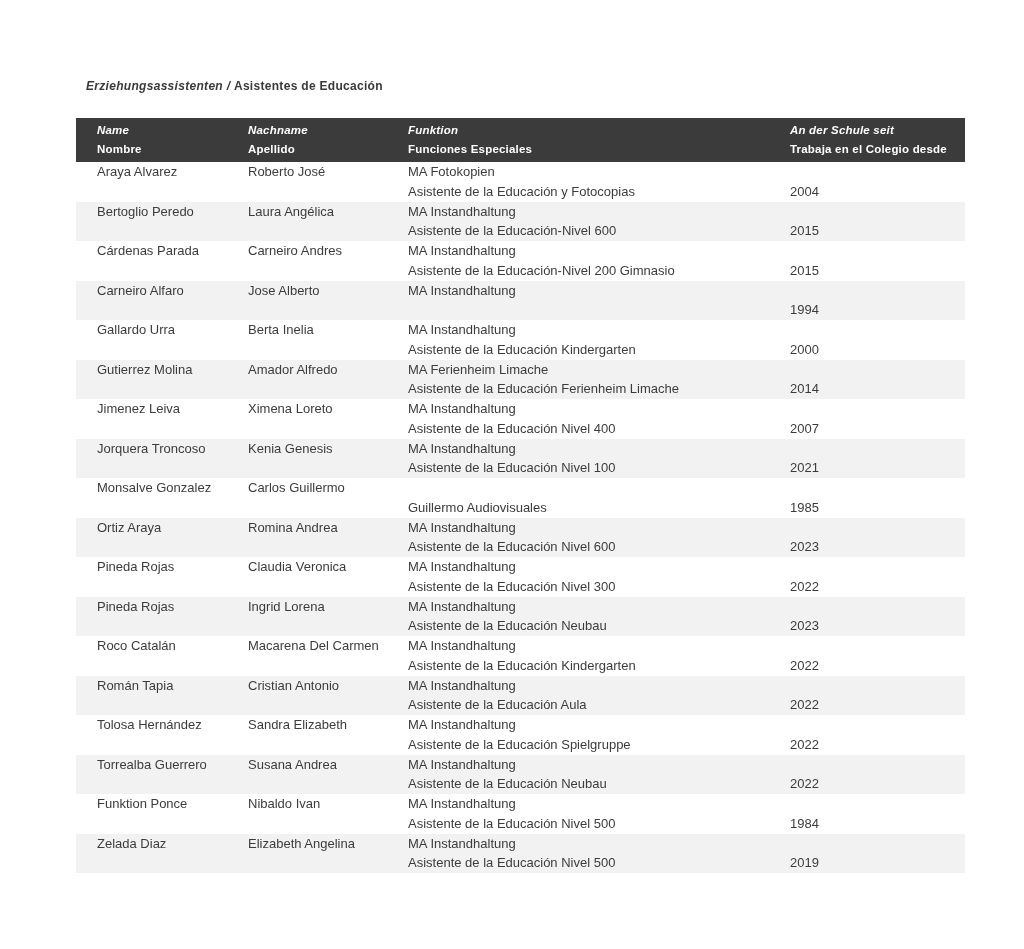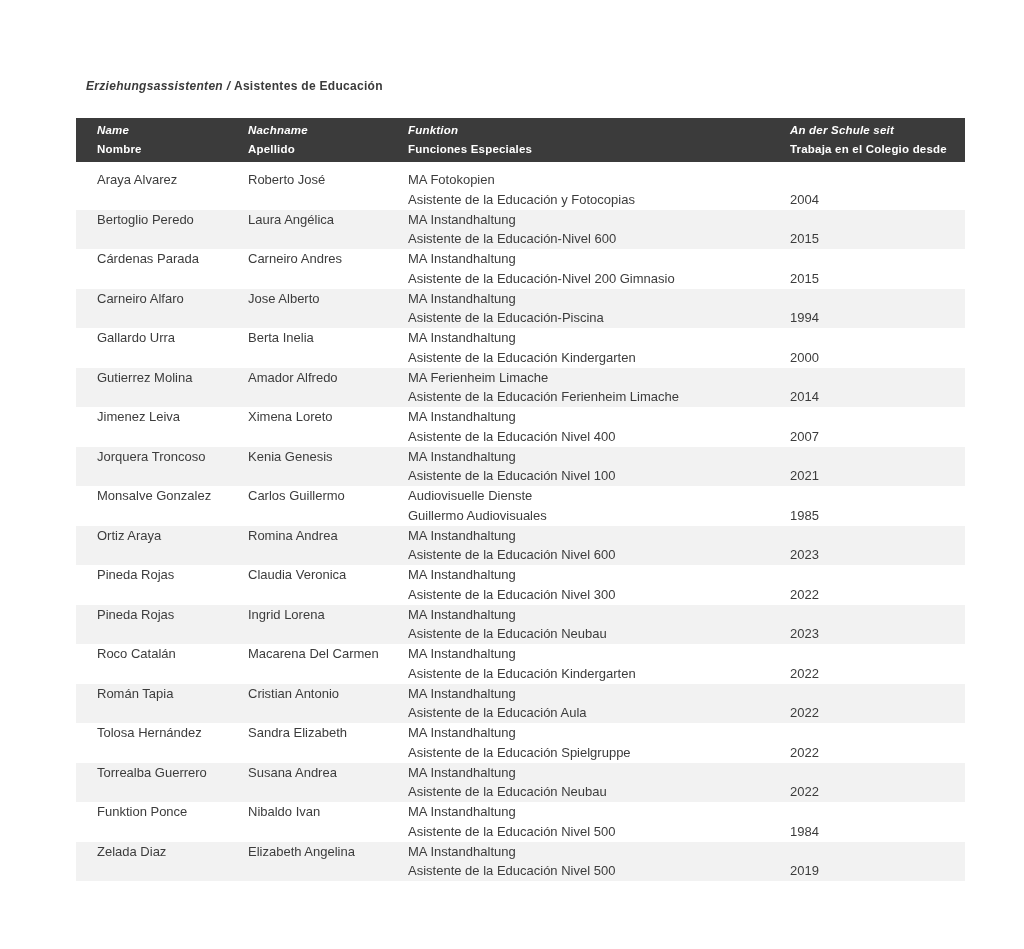--- a/index.html
+++ b/index.html
@@ -36,21 +36,21 @@
     color: #ffffff;
     padding: 3px 4px 3px 21px;
     font-size: 11.5px;
     font-weight: bold;
     line-height: 19px;
     letter-spacing: 0.2px;
   }
   .thead .col .de { font-style: italic; display: block; }
   .thead .col .es { display: block; }
 
-  .tbody { margin-top: 8px; }
+  .tbody { margin-top: 0; }
 
   .row {
     display: grid;
     grid-template-columns: 151px 160px 382px 1fr;
     grid-template-rows: 19.75px 19.75px;
     padding-left: 21px;
     font-size: 13px;
     line-height: 19.75px;
     background: #ffffff;
   }
@@ -114,21 +114,20 @@
     <span class="cell-surname">Carneiro Andres</span>
     <span class="cell-fn-de">MA Instandhaltung</span>
     <span class="cell-fn-es">Asistente de la Educación-Nivel 200 Gimnasio</span>
     <span class="cell-year">2015</span>
   </div>
 
   <div class="row alt">
     <span class="cell-name">Carneiro Alfaro</span>
     <span class="cell-surname">Jose Alberto</span>
     <span class="cell-fn-de">MA Instandhaltung</span>
-    <span class="cell-fn-es">Asistente de la Educación-Piscina</span>
     <span class="cell-year">1994</span>
   </div>
 
   <div class="row">
     <span class="cell-name">Gallardo Urra</span>
     <span class="cell-surname">Berta Inelia</span>
     <span class="cell-fn-de">MA Instandhaltung</span>
     <span class="cell-fn-es">Asistente de la Educación Kindergarten</span>
     <span class="cell-year">2000</span>
   </div>
@@ -153,21 +152,20 @@
     <span class="cell-name">Jorquera Troncoso</span>
     <span class="cell-surname">Kenia Genesis</span>
     <span class="cell-fn-de">MA Instandhaltung</span>
     <span class="cell-fn-es">Asistente de la Educación Nivel 100</span>
     <span class="cell-year">2021</span>
   </div>
 
   <div class="row">
     <span class="cell-name">Monsalve Gonzalez</span>
     <span class="cell-surname">Carlos Guillermo</span>
-    <span class="cell-fn-de">Audiovisuelle Dienste</span>
     <span class="cell-fn-es">Guillermo Audiovisuales</span>
     <span class="cell-year">1985</span>
   </div>
 
   <div class="row alt">
     <span class="cell-name">Ortiz Araya</span>
     <span class="cell-surname">Romina Andrea</span>
     <span class="cell-fn-de">MA Instandhaltung</span>
     <span class="cell-fn-es">Asistente de la Educación Nivel 600</span>
     <span class="cell-year">2023</span>

